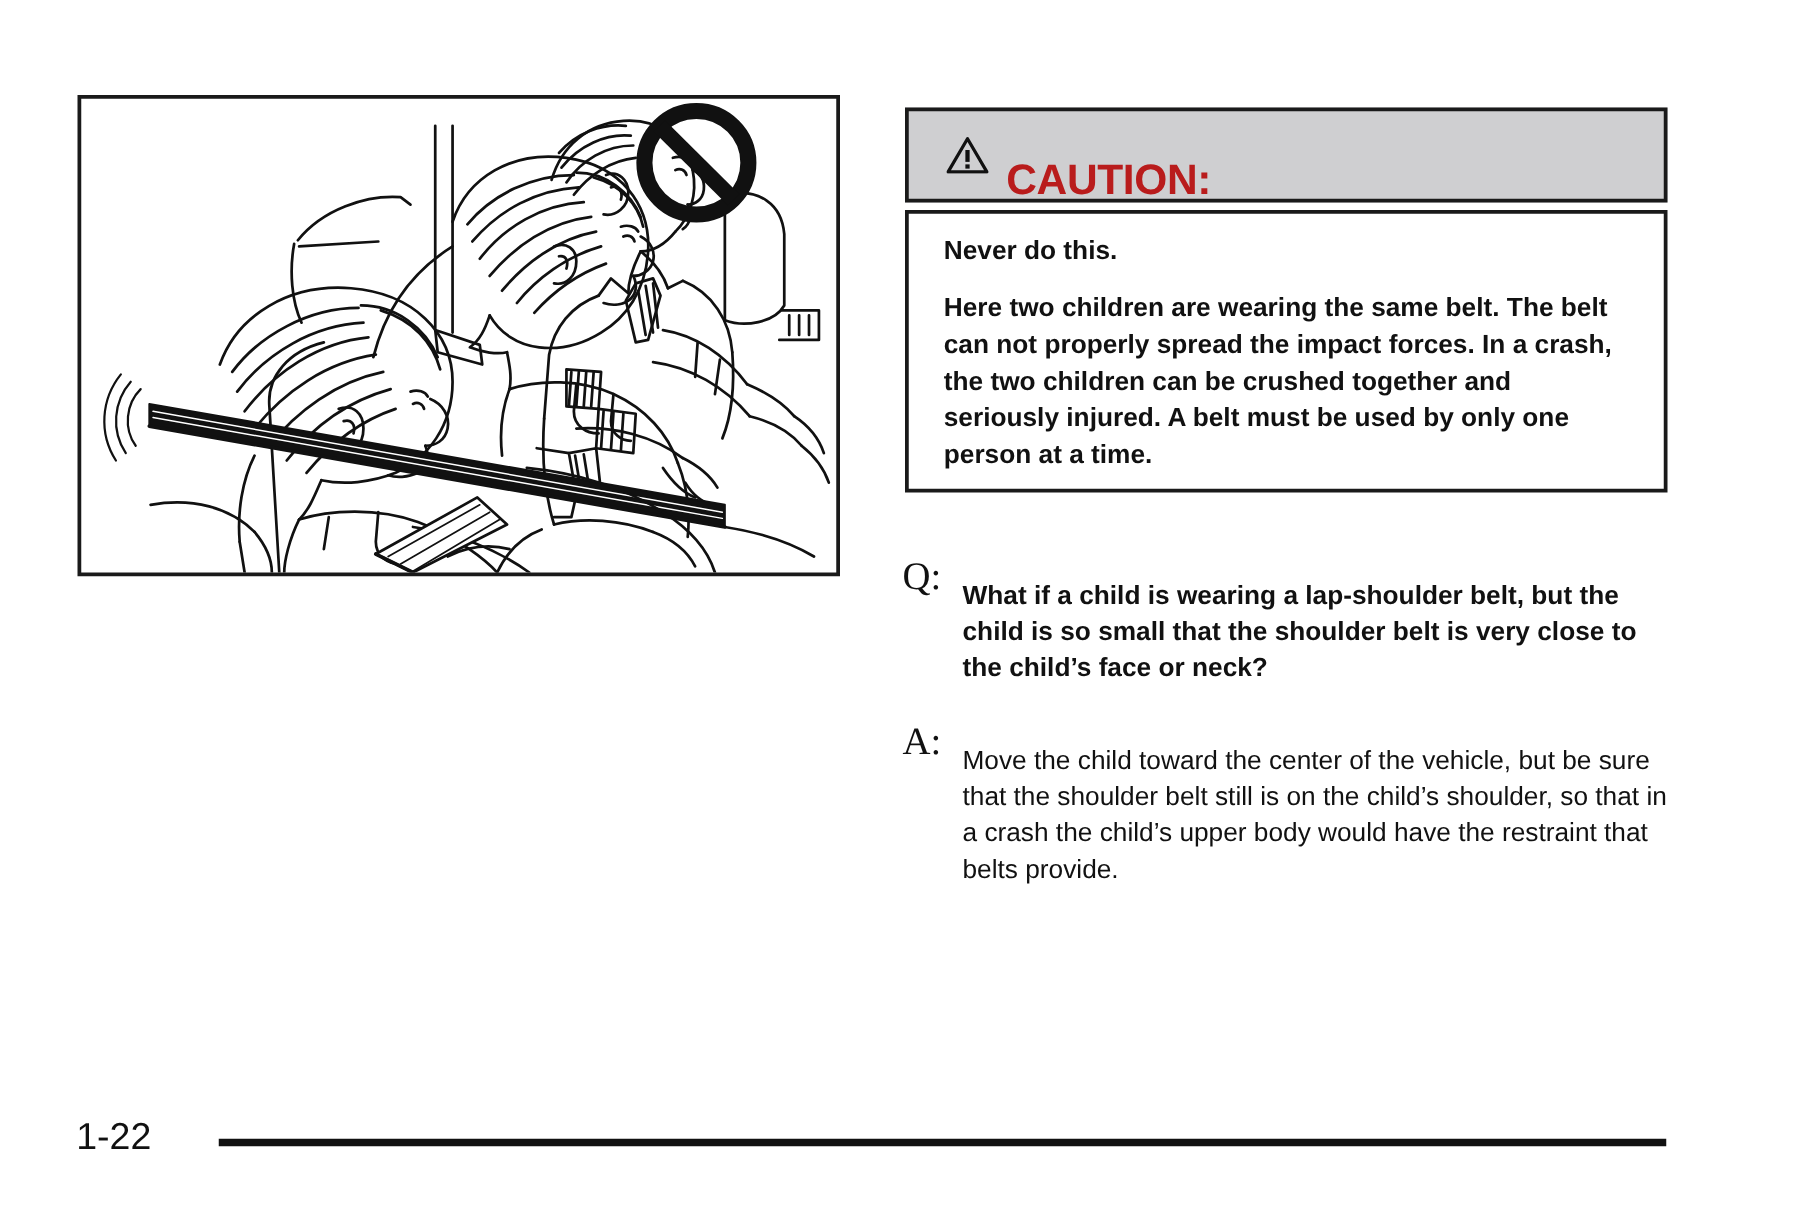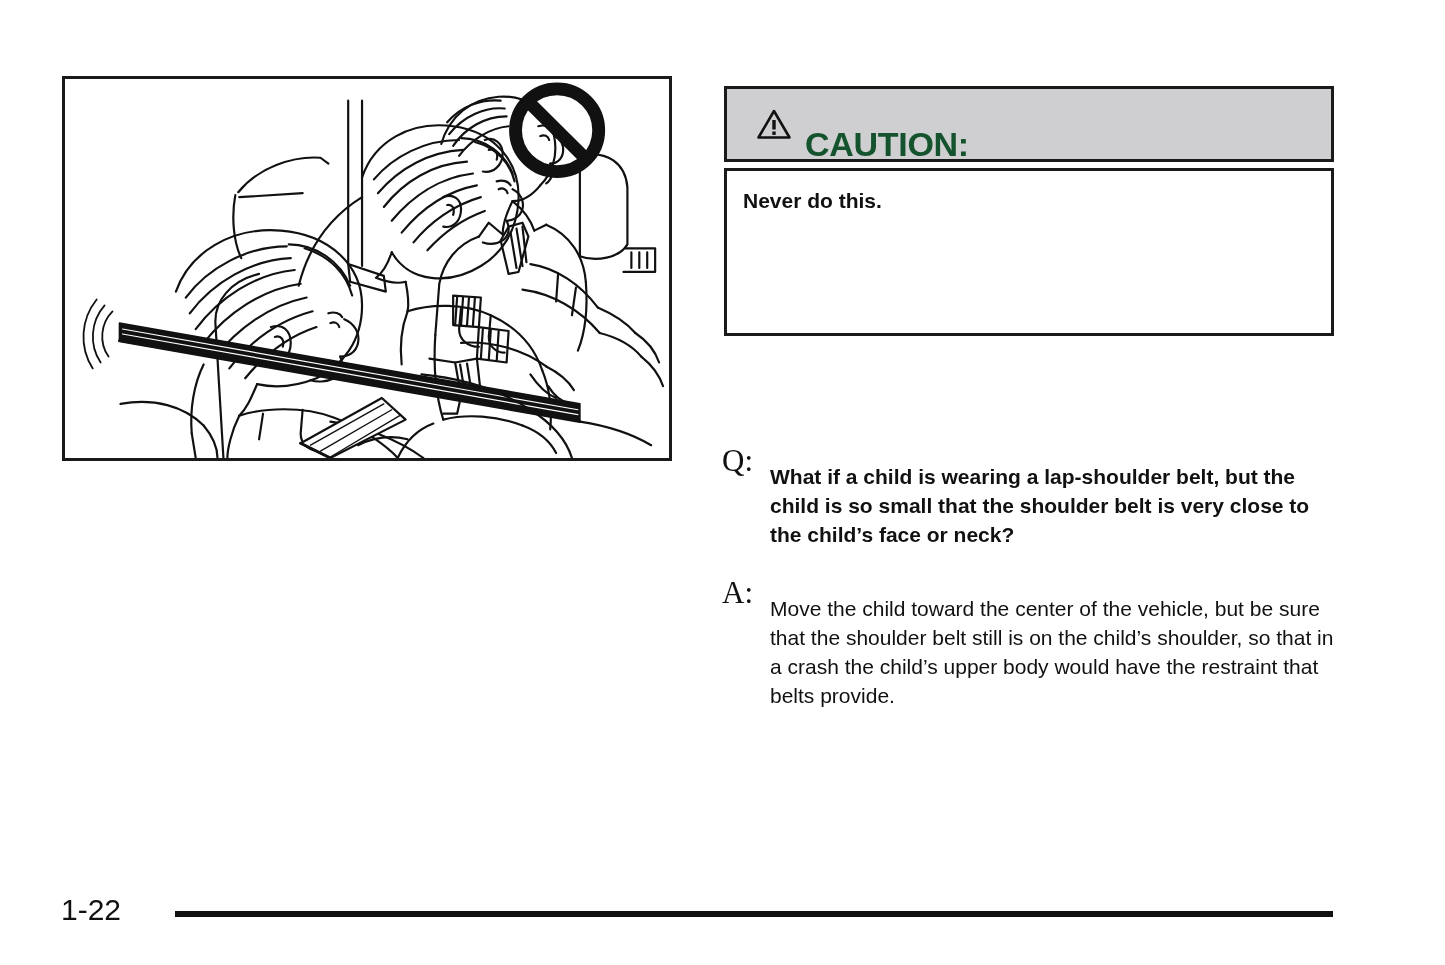--- a/index.html
+++ b/index.html
@@ -51,35 +51,35 @@
     align-items: center;
     gap: 14px;
   }
   .warn-triangle {
     display: block;
   }
   #caution-title {
     font-size: 34px;
     font-weight: bold;
     letter-spacing: -0.3px;
-    color: #14532d;
+    color: #b91c1c;
     line-height: 1;
     margin-top: 39px;
   }
 
   #caution-body {
     position: absolute;
     left: 724px;
     top: 168px;
     width: 610px;
-    height: 168px;
+    height: 226px;
     box-sizing: border-box;
     border: 3px solid #1a1a1a;
     background: #ffffff;
-    padding: 18px 28px 0 16px;
+    padding: 18px 28px 0 28px;
   }
   #caution-lead {
     font-size: 21px;
     font-weight: bold;
     color: #111111;
     margin: 0 0 18px 0;
     line-height: 1.18;
   }
   #caution-text {
     font-size: 21px;
@@ -319,20 +319,21 @@
       <path d="M17 2 L32.5 28.5 L1.5 28.5 Z" fill="none" stroke="#111111" stroke-width="2.6" stroke-linejoin="round"></path>
       <rect x="15.3" y="11" width="3.4" height="9.5" fill="#111111"></rect>
       <rect x="15.3" y="22.5" width="3.4" height="3.4" fill="#111111"></rect>
     </svg>
     <span id="caution-title">CAUTION:</span>
   </div>
 </div>
 
 <div id="caution-body">
   <p id="caution-lead">Never do this.</p>
+  <p id="caution-text">Here two children are wearing the same belt. The belt can not properly spread the impact forces. In a crash, the two children can be crushed together and seriously injured. A belt must be used by only one person at a time.</p>
 </div>
 
 <div id="qa-block">
   <div class="qa-row">
     <span class="qa-marker">Q:</span>
     <span class="qa-text bold">What if a child is wearing a lap-shoulder belt, but the child is so small that the shoulder belt is very close to the child’s face or neck?</span>
   </div>
   <div class="qa-row">
     <span class="qa-marker">A:</span>
     <span class="qa-text">Move the child toward the center of the vehicle, but be sure that the shoulder belt still is on the child’s shoulder, so that in a crash the child’s upper body would have the restraint that belts provide.</span>

